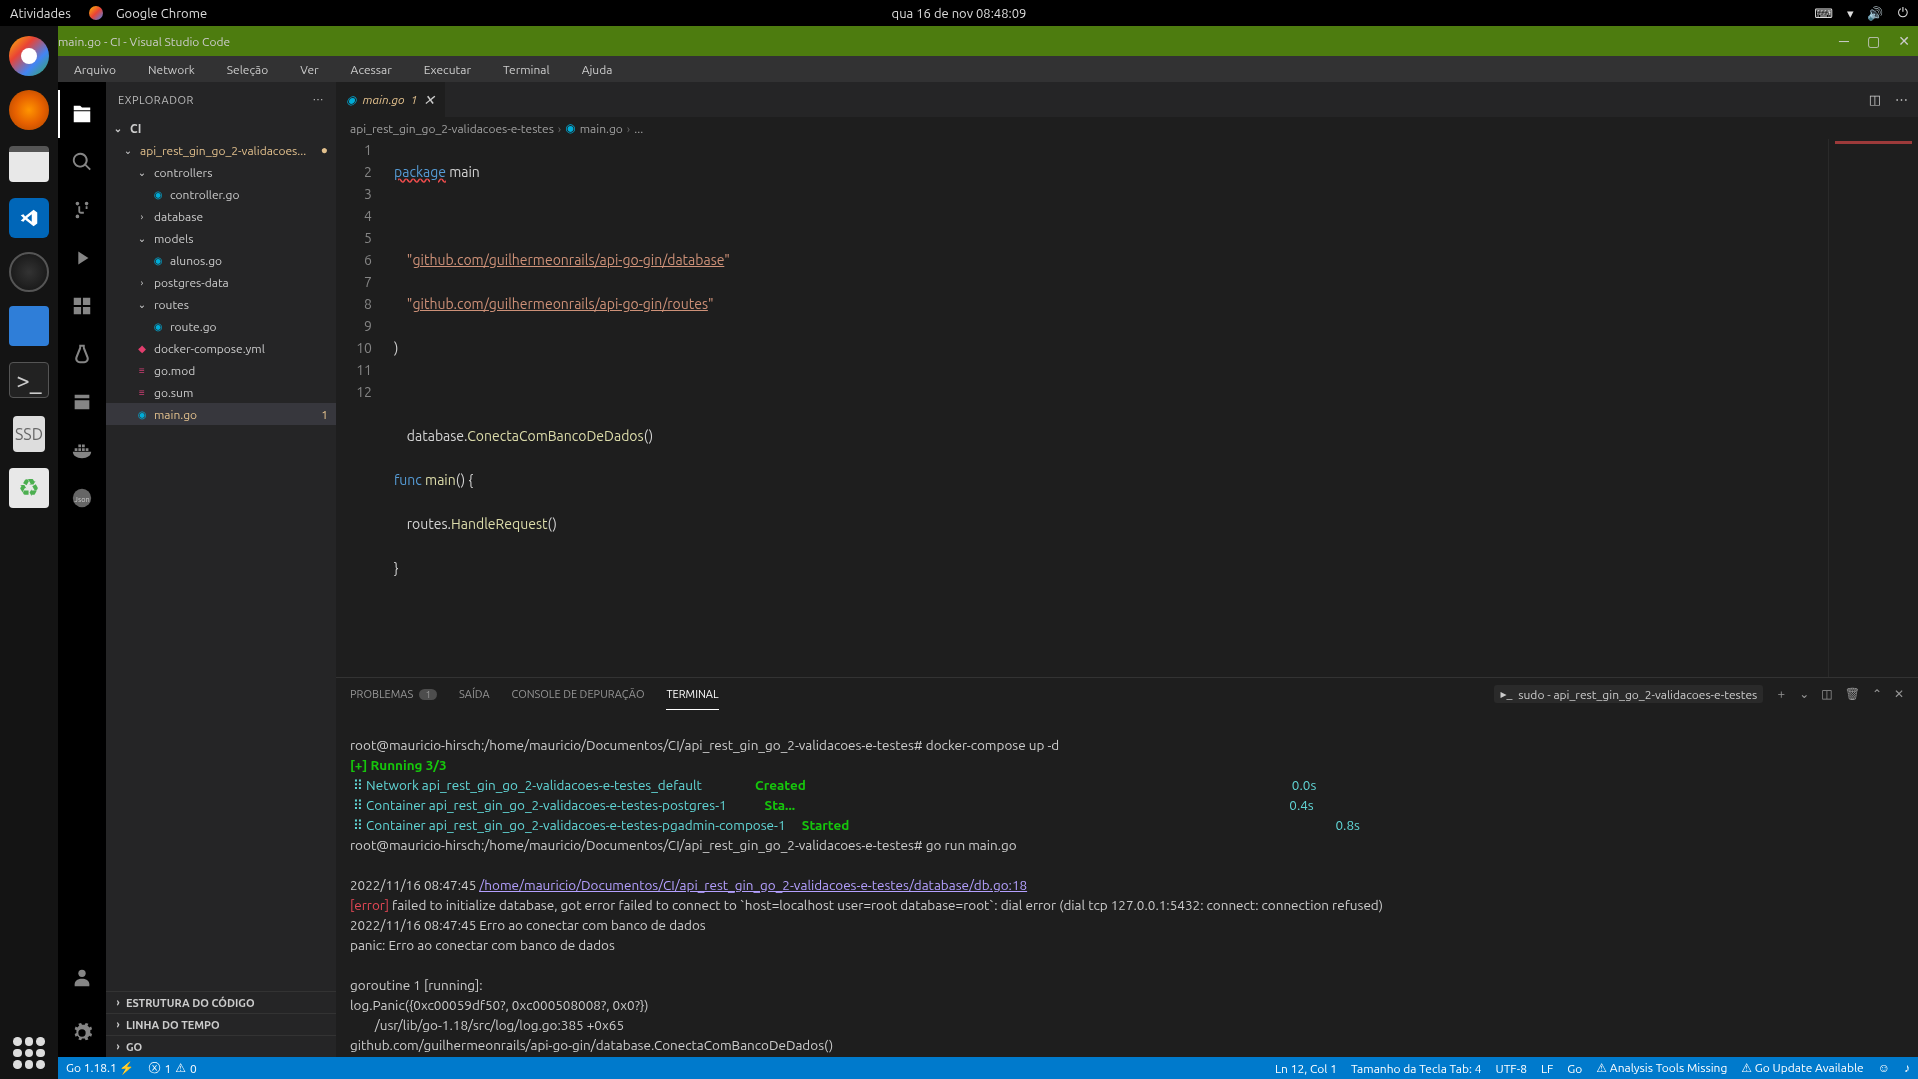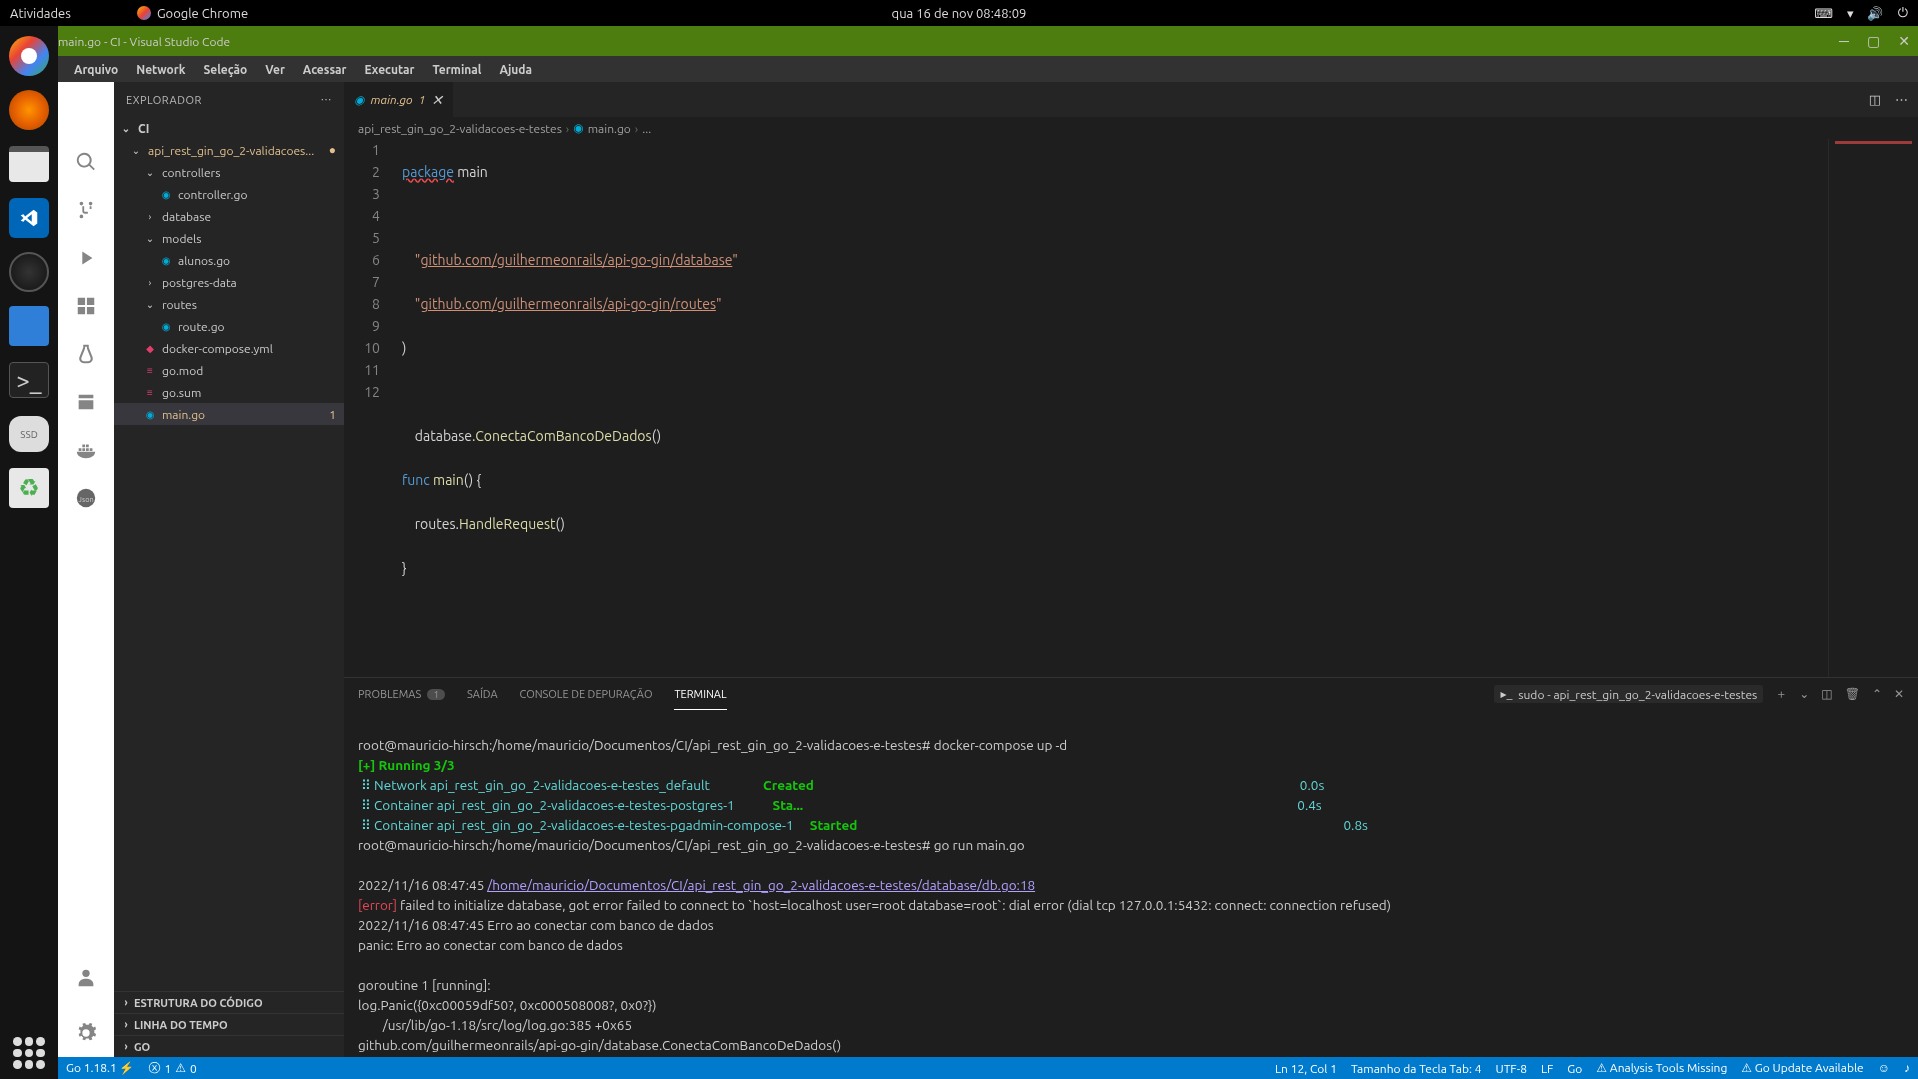--- a/index.html
+++ b/index.html
@@ -15,35 +15,35 @@
 .dock { position: absolute; left: 0; top: 26px; width: 58px; height: calc(100% - 26px); background: rgba(20,20,20,0.92); display: flex; flex-direction: column; align-items: center; padding-top: 6px; gap: 6px; }
 .dock-item { width: 48px; height: 48px; border-radius: 8px; display: flex; align-items: center; justify-content: center; font-size: 24px; }
 .dock-chrome { background: linear-gradient(135deg,#fbbc05,#ea4335,#4285f4,#34a853); border-radius: 50%; width: 40px; height: 40px; position: relative; }
 .dock-chrome::after { content:''; position:absolute; width:16px; height:16px; border-radius:50%; background:#fff; left:12px; top:12px; }
 .dock-ff { width:40px; height:40px; border-radius:50%; background: radial-gradient(circle,#ff9500,#e66000,#a84300); }
 .dock-files { width:40px; height:36px; border-radius:4px; background:#e8e8e8; border-top:6px solid #555; }
 .dock-code { width:40px; height:40px; background:#0066b8; border-radius:6px; display:flex; align-items:center; justify-content:center; }
 .dock-obs { width:40px; height:40px; border-radius:50%; background:radial-gradient(circle,#333,#111); border:2px solid #555; }
 .dock-vb { width:40px; height:40px; background:#2f7ed8; border-radius:4px; }
 .dock-term { width:40px; height:36px; border-radius:4px; background:#222; border:1px solid #555; }
-.dock-ssd { width:40px; height:36px; border-radius:12px; background:#ddd; color:#666; font-size:10px; display:flex; align-items:center; justify-content:center; }
+.dock-ssd { width:32px; height:36px; border-radius:4px; background:#ddd; color:#666; font-size:16px; display:flex; align-items:center; justify-content:center; }
 .dock-trash { width:40px; height:40px; border-radius:4px; background:#e8e8e8; display:flex; align-items:center; justify-content:center; color:#4caf50; }
 .dock-apps { position:absolute; bottom:10px; width:32px; height:32px; display:grid; grid-template-columns:repeat(3,1fr); grid-template-rows:repeat(3,1fr); gap:3px; }
 .dock-apps span { background:#ddd; border-radius:50%; }
 
 
 .vscode { position: absolute; left: 58px; top: 26px; right: 0; bottom: 0; display: flex; flex-direction: column; background: #1e1e1e; }
 .titlebar { height: 30px; background: #4d7c0f; display: flex; align-items: center; justify-content: flex-start; font-size: 12px; color: #ccc; position:relative; }
 .titlebar .win-controls { position:absolute; right:8px; display:flex; gap:18px; color:#ccc; font-size:14px; }
-.menubar { height: 26px; background: #323233; display: flex; align-items: center; padding: 0 8px; gap: 2px; font-size: 12px; font-weight: bold; }
+.menubar { height: 26px; background: #323233; display: flex; align-items: center; padding: 0 8px; gap: 16px; font-size: 12px; }
 .menubar span { padding: 4px 8px; cursor: pointer; }
 
 .main-area { flex: 1; display: flex; overflow: hidden; }
 
-.activitybar { width: 56px; background: #ffffff; display: flex; flex-direction: column; align-items: center; padding-top: 8px; }
+.activitybar { width: 48px; background: #000000; display: flex; flex-direction: column; align-items: center; padding-top: 8px; }
 .act-item { width: 48px; height: 48px; display: flex; align-items: center; justify-content: center; color: #858585; position: relative; }
 .act-item.active { color: #fff; }
 .act-item.active::before { content:''; position:absolute; left:0; top:0; bottom:0; width:2px; background:#fff; }
 .act-bottom { margin-top: auto; margin-bottom: 8px; }
 
 .sidebar { width: 230px; background: #252526; display: flex; flex-direction: column; font-size: 12px; }
 .sidebar-header { height: 35px; display: flex; align-items:center; padding: 0 12px; text-transform: uppercase; font-size: 11px; color: #bbb; letter-spacing:0.5px; justify-content:space-between; }
 .tree { flex: 1; overflow: auto; }
 .tree-item { display: flex; align-items: center; height: 22px; padding-left: 8px; cursor: pointer; color: #ccc; }
 .tree-item.selected { background: #37373d; }
@@ -98,21 +98,21 @@
 
 svg { fill: currentColor; }
 .icon22 { width:22px; height:22px; }
 </style>
 </head>
 <body>
 
 <div class="gnome-bar">
   <div class="gnome-left">
     <span>Atividades</span>
-    <span style="display:flex;align-items:center;gap:6px;margin-left:48px;">
+    <span style="display:flex;align-items:center;gap:13px;">
       <span style="width:14px;height:14px;border-radius:50%;background:linear-gradient(135deg,#fbbc05,#ea4335,#4285f4);display:inline-block;"></span>
       <span>Google Chrome</span>
     </span>
   </div>
   <div class="gnome-center">qua 16 de nov  08:48:09</div>
   <div class="gnome-right">
     <span>⌨</span>
     <span>▾</span>
     <span>🔊</span>
     <span>⏻</span>

